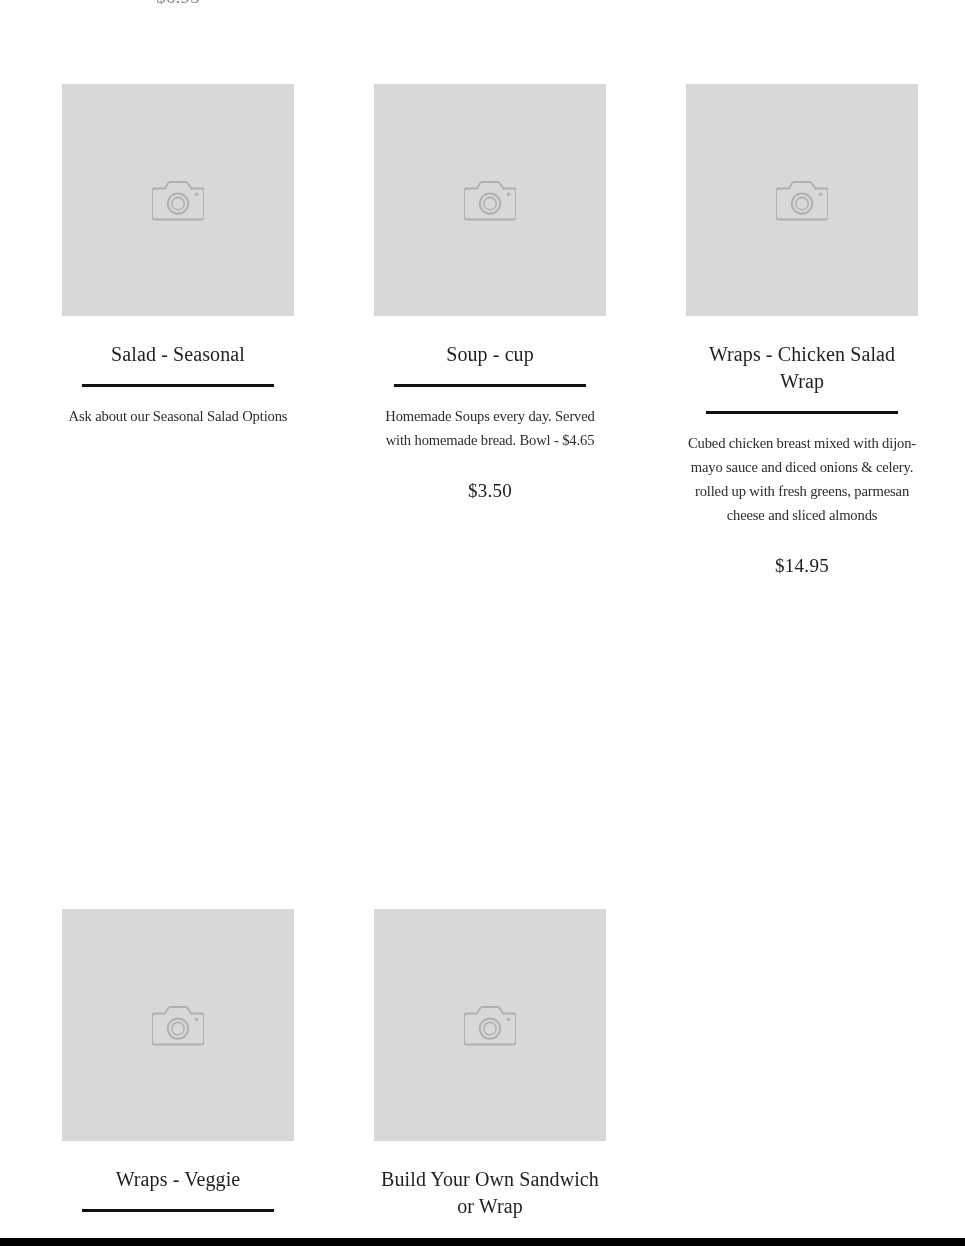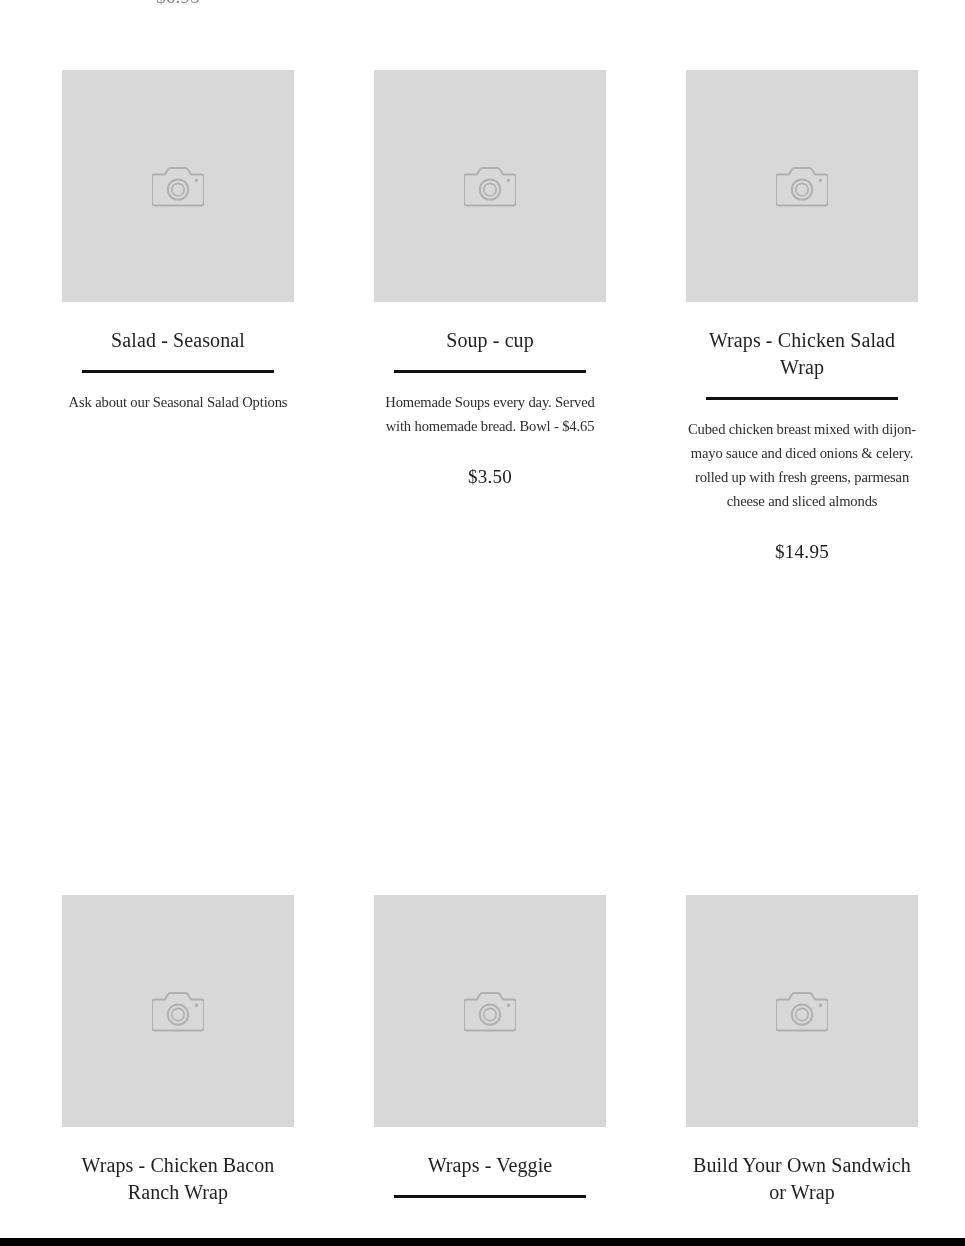--- a/index.html
+++ b/index.html
@@ -36,21 +36,21 @@
     font-family: "Liberation Serif", serif;
     font-size: 19px;
     color: #1b1b1b;
     letter-spacing: 0.2px;
     opacity: 0.55;
   }
 
   
   .grid {
     position: absolute;
-    top: 70px;
+    top: 84px;
     left: 62px;
     width: 856px;
     display: grid;
     grid-template-columns: 232px 232px 232px;
     column-gap: 80px;
     row-gap: 331px;
   }
 
   .card {
     width: 232px;
@@ -182,32 +182,20 @@
   </div>
     <div class="card">
     <div class="card-image" style="background: rgb(216, 216, 216);">
       <svg class="camera-icon" viewBox="0 0 52 44" aria-hidden="true">
         <path d="M2.6 10.5h10.2l3.3-5.2c0.5-0.8 1.4-1.3 2.4-1.3h14.9c1 0 1.9 0.5 2.4 1.3l3.3 5.2h10.3c1.4 0 2.6 1.2 2.6 2.6v25.7c0 1.4-1.2 2.6-2.6 2.6H2.6C1.2 41.4 0 40.2 0 38.8V13.1c0-1.4 1.2-2.6 2.6-2.6z" fill="none" stroke="#b0b0b0" stroke-width="2"></path>
         <circle cx="26" cy="25.6" r="10.2" fill="none" stroke="#b0b0b0" stroke-width="2"></circle>
         <circle cx="26" cy="25.6" r="6.2" fill="none" stroke="#b0b0b0" stroke-width="1.6"></circle>
         <circle cx="44.6" cy="16.2" r="1.7" fill="#b0b0b0"></circle>
       </svg>
     </div>
-    <div class="card-title">Wraps - Chicken Bacon Ranch Wrap</div>
-
-  </div>
-    <div class="card">
-    <div class="card-image" style="background: rgb(216, 216, 216);">
-      <svg class="camera-icon" viewBox="0 0 52 44" aria-hidden="true">
-        <path d="M2.6 10.5h10.2l3.3-5.2c0.5-0.8 1.4-1.3 2.4-1.3h14.9c1 0 1.9 0.5 2.4 1.3l3.3 5.2h10.3c1.4 0 2.6 1.2 2.6 2.6v25.7c0 1.4-1.2 2.6-2.6 2.6H2.6C1.2 41.4 0 40.2 0 38.8V13.1c0-1.4 1.2-2.6 2.6-2.6z" fill="none" stroke="#b0b0b0" stroke-width="2"></path>
-        <circle cx="26" cy="25.6" r="10.2" fill="none" stroke="#b0b0b0" stroke-width="2"></circle>
-        <circle cx="26" cy="25.6" r="6.2" fill="none" stroke="#b0b0b0" stroke-width="1.6"></circle>
-        <circle cx="44.6" cy="16.2" r="1.7" fill="#b0b0b0"></circle>
-      </svg>
-    </div>
     <div class="card-title">Wraps - Veggie</div>
     <div class="card-divider" style="background: rgb(17, 17, 17);"></div>
 
   </div>
     <div class="card">
     <div class="card-image" style="background: rgb(216, 216, 216);">
       <svg class="camera-icon" viewBox="0 0 52 44" aria-hidden="true">
         <path d="M2.6 10.5h10.2l3.3-5.2c0.5-0.8 1.4-1.3 2.4-1.3h14.9c1 0 1.9 0.5 2.4 1.3l3.3 5.2h10.3c1.4 0 2.6 1.2 2.6 2.6v25.7c0 1.4-1.2 2.6-2.6 2.6H2.6C1.2 41.4 0 40.2 0 38.8V13.1c0-1.4 1.2-2.6 2.6-2.6z" fill="none" stroke="#b0b0b0" stroke-width="2"></path>
         <circle cx="26" cy="25.6" r="10.2" fill="none" stroke="#b0b0b0" stroke-width="2"></circle>
         <circle cx="26" cy="25.6" r="6.2" fill="none" stroke="#b0b0b0" stroke-width="1.6"></circle>

